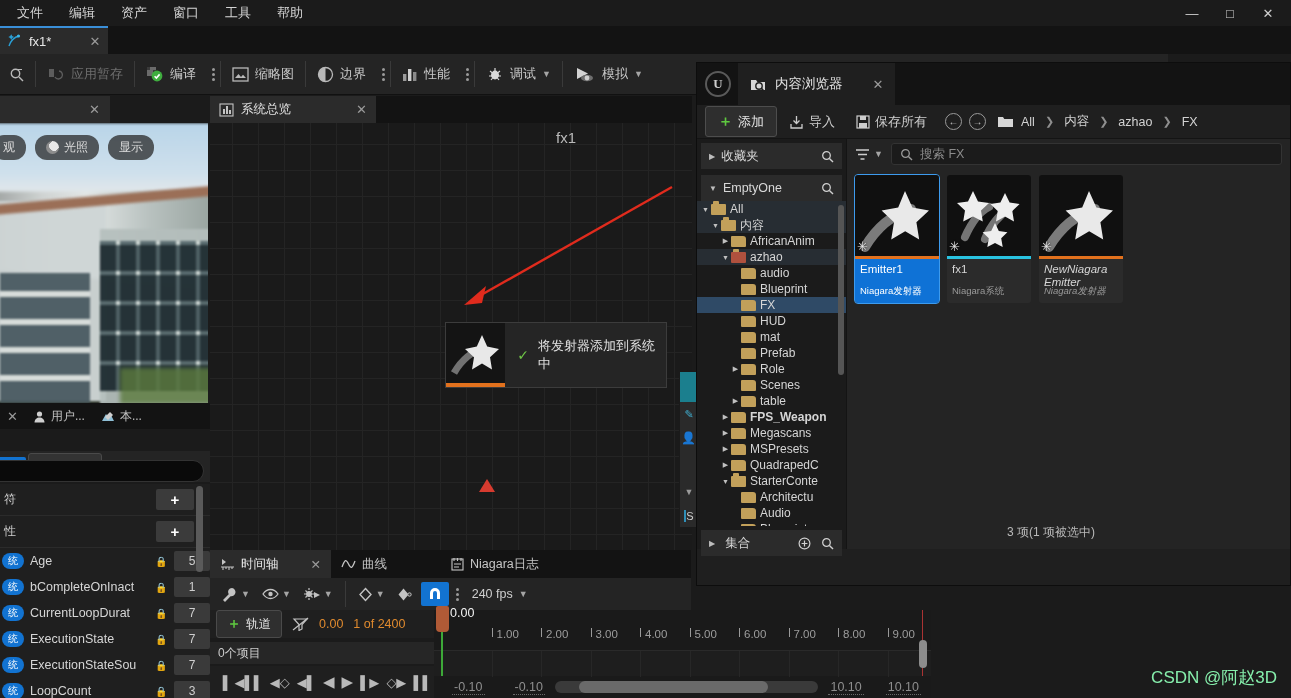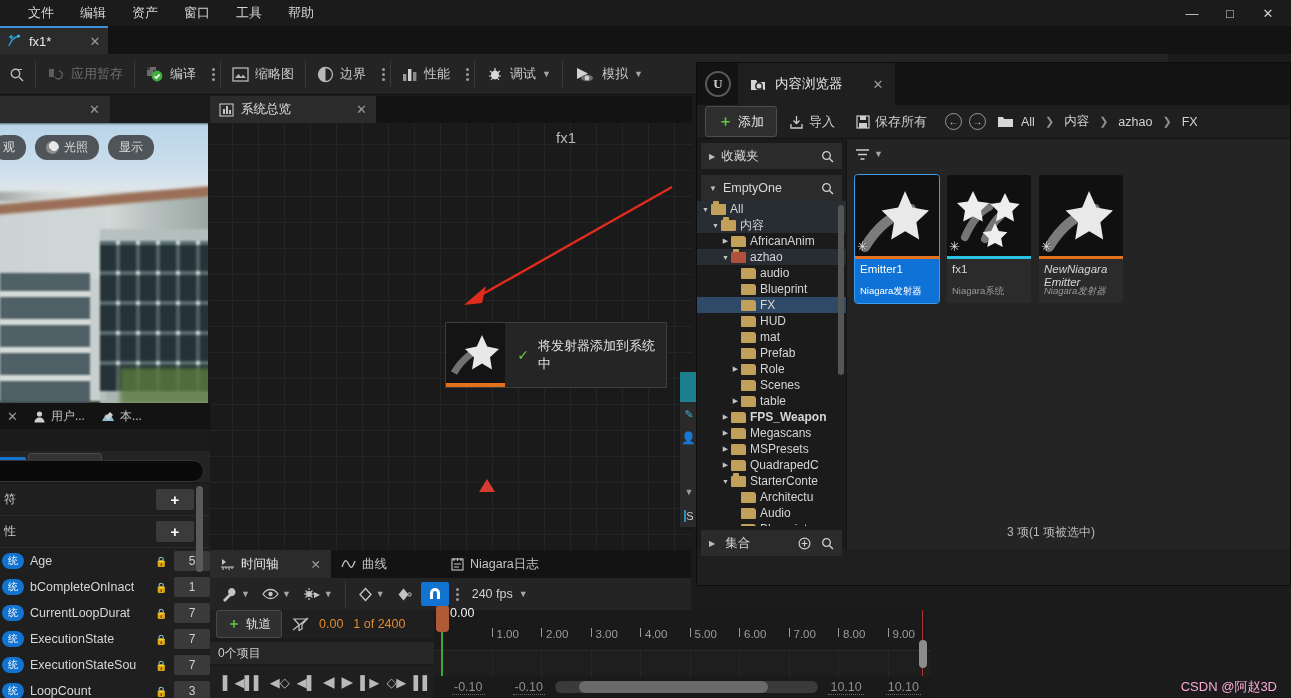--- a/index.html
+++ b/index.html
@@ -5,21 +5,21 @@
   * { box-sizing: border-box; margin:0; padding:0; }
   html,body{ background:#1b1b1b; }
   body{
     width:1291px; height:698px; position:relative; overflow:hidden;
     font-family:"Liberation Sans","DejaVu Sans",sans-serif;
     color:#c8c8c8; font-size:12px;
   }
   .abs{ position:absolute; }
 
   
-  #menubar{ left:0; top:0; width:1287px; height:26px; background:#1b1b1b; display:flex; align-items:flex-start; padding-left:15px; }
+  #menubar{ left:0; top:0; width:1287px; height:26px; background:#1b1b1b; display:flex; align-items:flex-start; padding-left:4px; }
   #menubar .mi{ padding:4px 13px; font-size:13px; color:#d4d4d4; cursor:default; }
   #winbtns{ position:absolute; right:0; top:0; height:26px; display:flex; }
   #winbtns div{ width:38px; height:26px; display:flex; align-items:center; justify-content:center; color:#cfcfcf; font-size:13px; }
 
   
   #tabrow{ left:0; top:26px; width:1291px; height:28px; background:#131313; }
   #assettab{ left:0; top:26px; height:28px; background:#2b2b2b; display:flex; align-items:center; padding:0 8px 0 6px; border-top:2px solid #3a8fd8; }
   #assettab .tabicon{ width:16px; height:16px; margin-right:7px; }
   #assettab .tabtitle{ color:#e6e6e6; font-size:13px; margin-right:38px; }
   #assettab .tabclose{ color:#9a9a9a; font-size:13px; cursor:pointer; }
@@ -170,21 +170,21 @@
   #playhead{ position:absolute; left:2px; top:-4px; width:13px; height:26px; background:#b05a36; border-radius:2px 2px 4px 4px; }
   #phLine{ position:absolute; left:7px; top:22px; width:2px; height:44px; background:#3da838; }
   #phVal{ position:absolute; left:16px; top:-4px; color:#f2f2f2; font-size:12.5px; }
   #endLine{ position:absolute; right:8px; top:0; width:1px; height:66px; background:#a33; }
   #endGrip{ position:absolute; right:4px; top:30px; width:8px; height:28px; background:#8c8c8c; border-radius:4px; }
   #bottomBar{ position:absolute; left:0; top:66px; width:497px; height:22px; display:flex; align-items:center; }
   .dnum{ color:#8e8e8e; font-size:12.5px; border-bottom:1px dotted #6a6a6a; padding:0 2px; }
   #hscroll{ flex:1; height:12px; background:#3a3a3a; border-radius:6px; margin:0 10px; position:relative; }
   #hscroll i{ position:absolute; left:9%; top:0; width:72%; height:12px; background:#6a6a6a; border-radius:6px; display:block; }
 
-  #watermark{ right:14px; bottom:2px; color:#f9a8d4; font-size:13px; }
+  #watermark{ right:14px; bottom:9px; color:#86efac; font-size:17px; }
   .star-svg{ display:block; }
 </style>
 </head>
 <body>
 
 <div id="menubar" class="abs">
   <div class="mi">文件</div>
   <div class="mi">编辑</div>
   <div class="mi">资产</div>
   <div class="mi">窗口</div>
@@ -638,20 +638,27 @@
     </div>
 
     <div id="cbRight">
       <div id="filterRow">
         <div id="filtBtn">
           <svg width="15" height="13" viewBox="0 0 15 13">
               <path d="M1 2h13M3 6.5h9M5.5 11h4" stroke="#cdcdcd" stroke-width="1.5"></path>
             </svg>
           <span class="chev">▼</span>
         </div>
+        <div id="cbSearch">
+          <svg width="13" height="13" viewBox="0 0 13 13">
+              <circle cx="5.5" cy="5.5" r="3.8" stroke="#9a9a9a" stroke-width="1.3" fill="none"></circle>
+              <line x1="8.4" y1="8.4" x2="12" y2="12" stroke="#9a9a9a" stroke-width="1.4"></line>
+            </svg>
+          <span>搜索 FX</span>
+        </div>
       </div>
       <div id="tiles">
           <div class="tile sel">
             <div class="thumb"><svg width="84" height="84" viewBox="0 0 84 84">
                 <path d="M10 72 C22 52, 36 40, 56 34" stroke="#8e8e8e" stroke-width="10" fill="none" opacity=".85" stroke-linecap="round"></path>
                 <path d="M50 16l7.4 16.4L74 35.6l-12.6 11.6 2.8 17.4-14-8.4-14 8.4 2.8-17.4L26.6 35.6l16.6-3.2z" fill="#e9e9e9"></path>
               </svg><span class="ast">✳</span><div class="strip" style="background: rgb(226, 113, 29);"></div></div>
             <div class="tlabel" style="position: relative;">
               <div class="tname">Emitter1</div>
               <div class="ttype">Niagara发射器</div>

